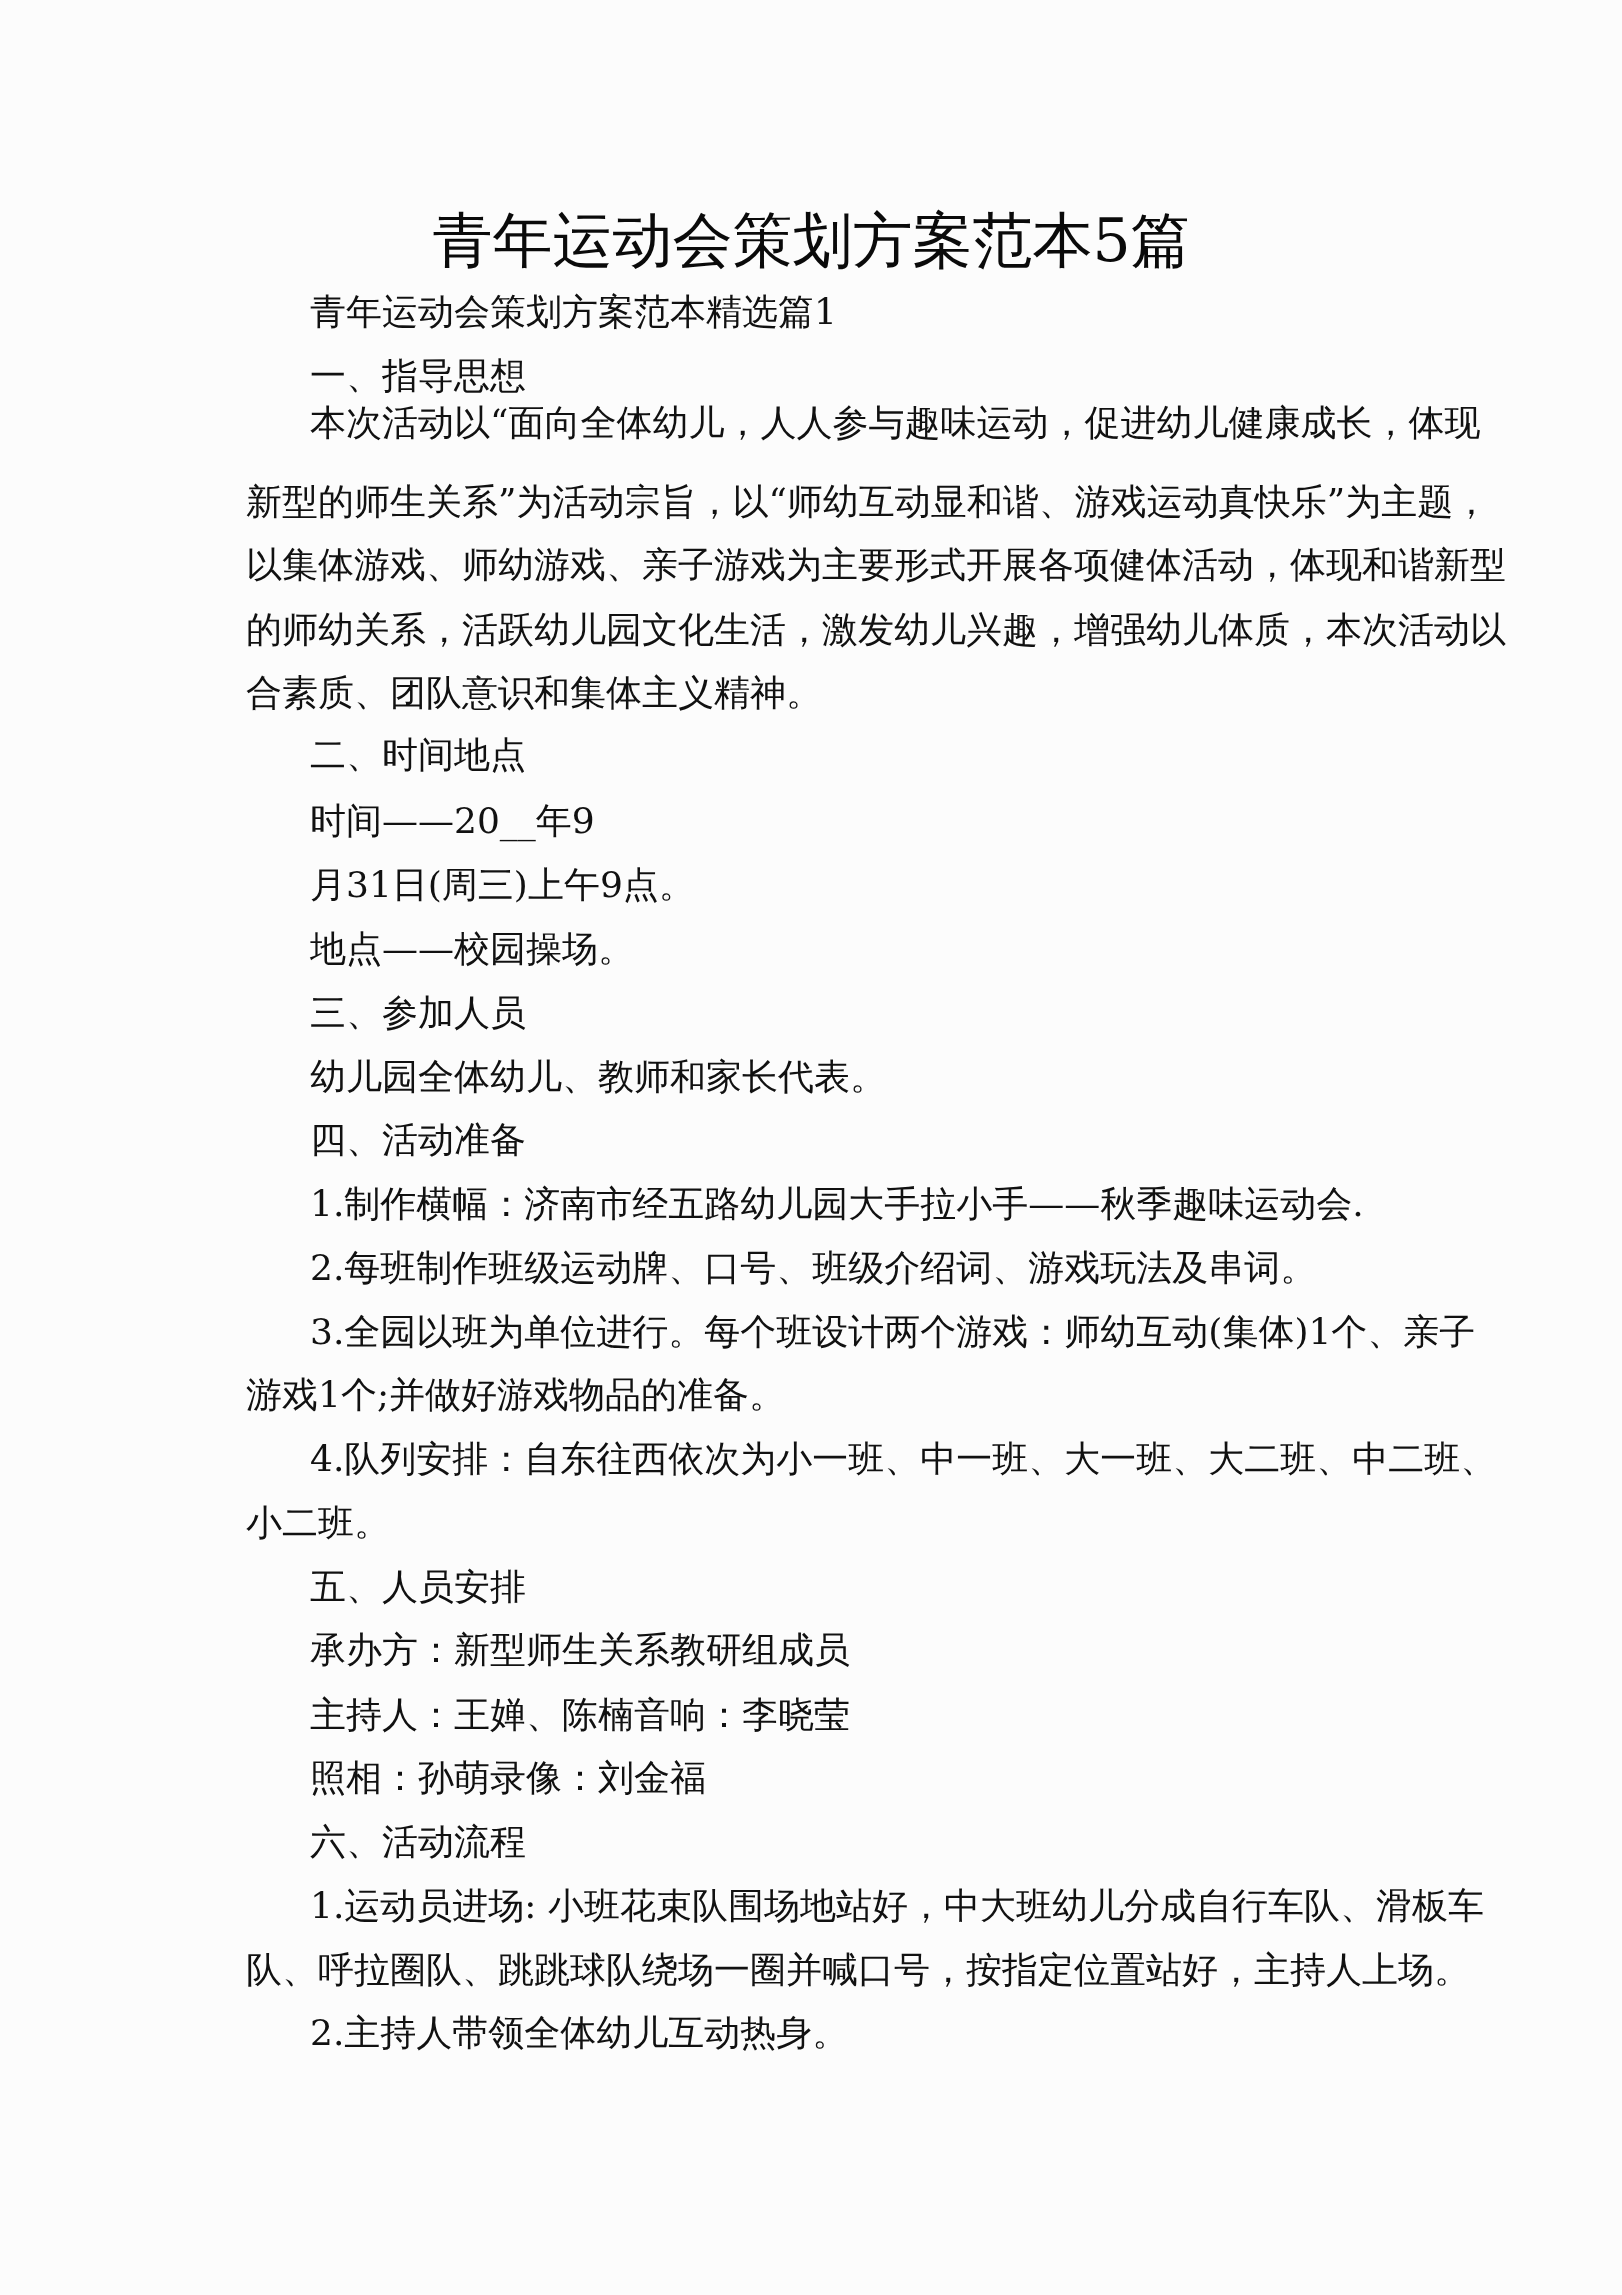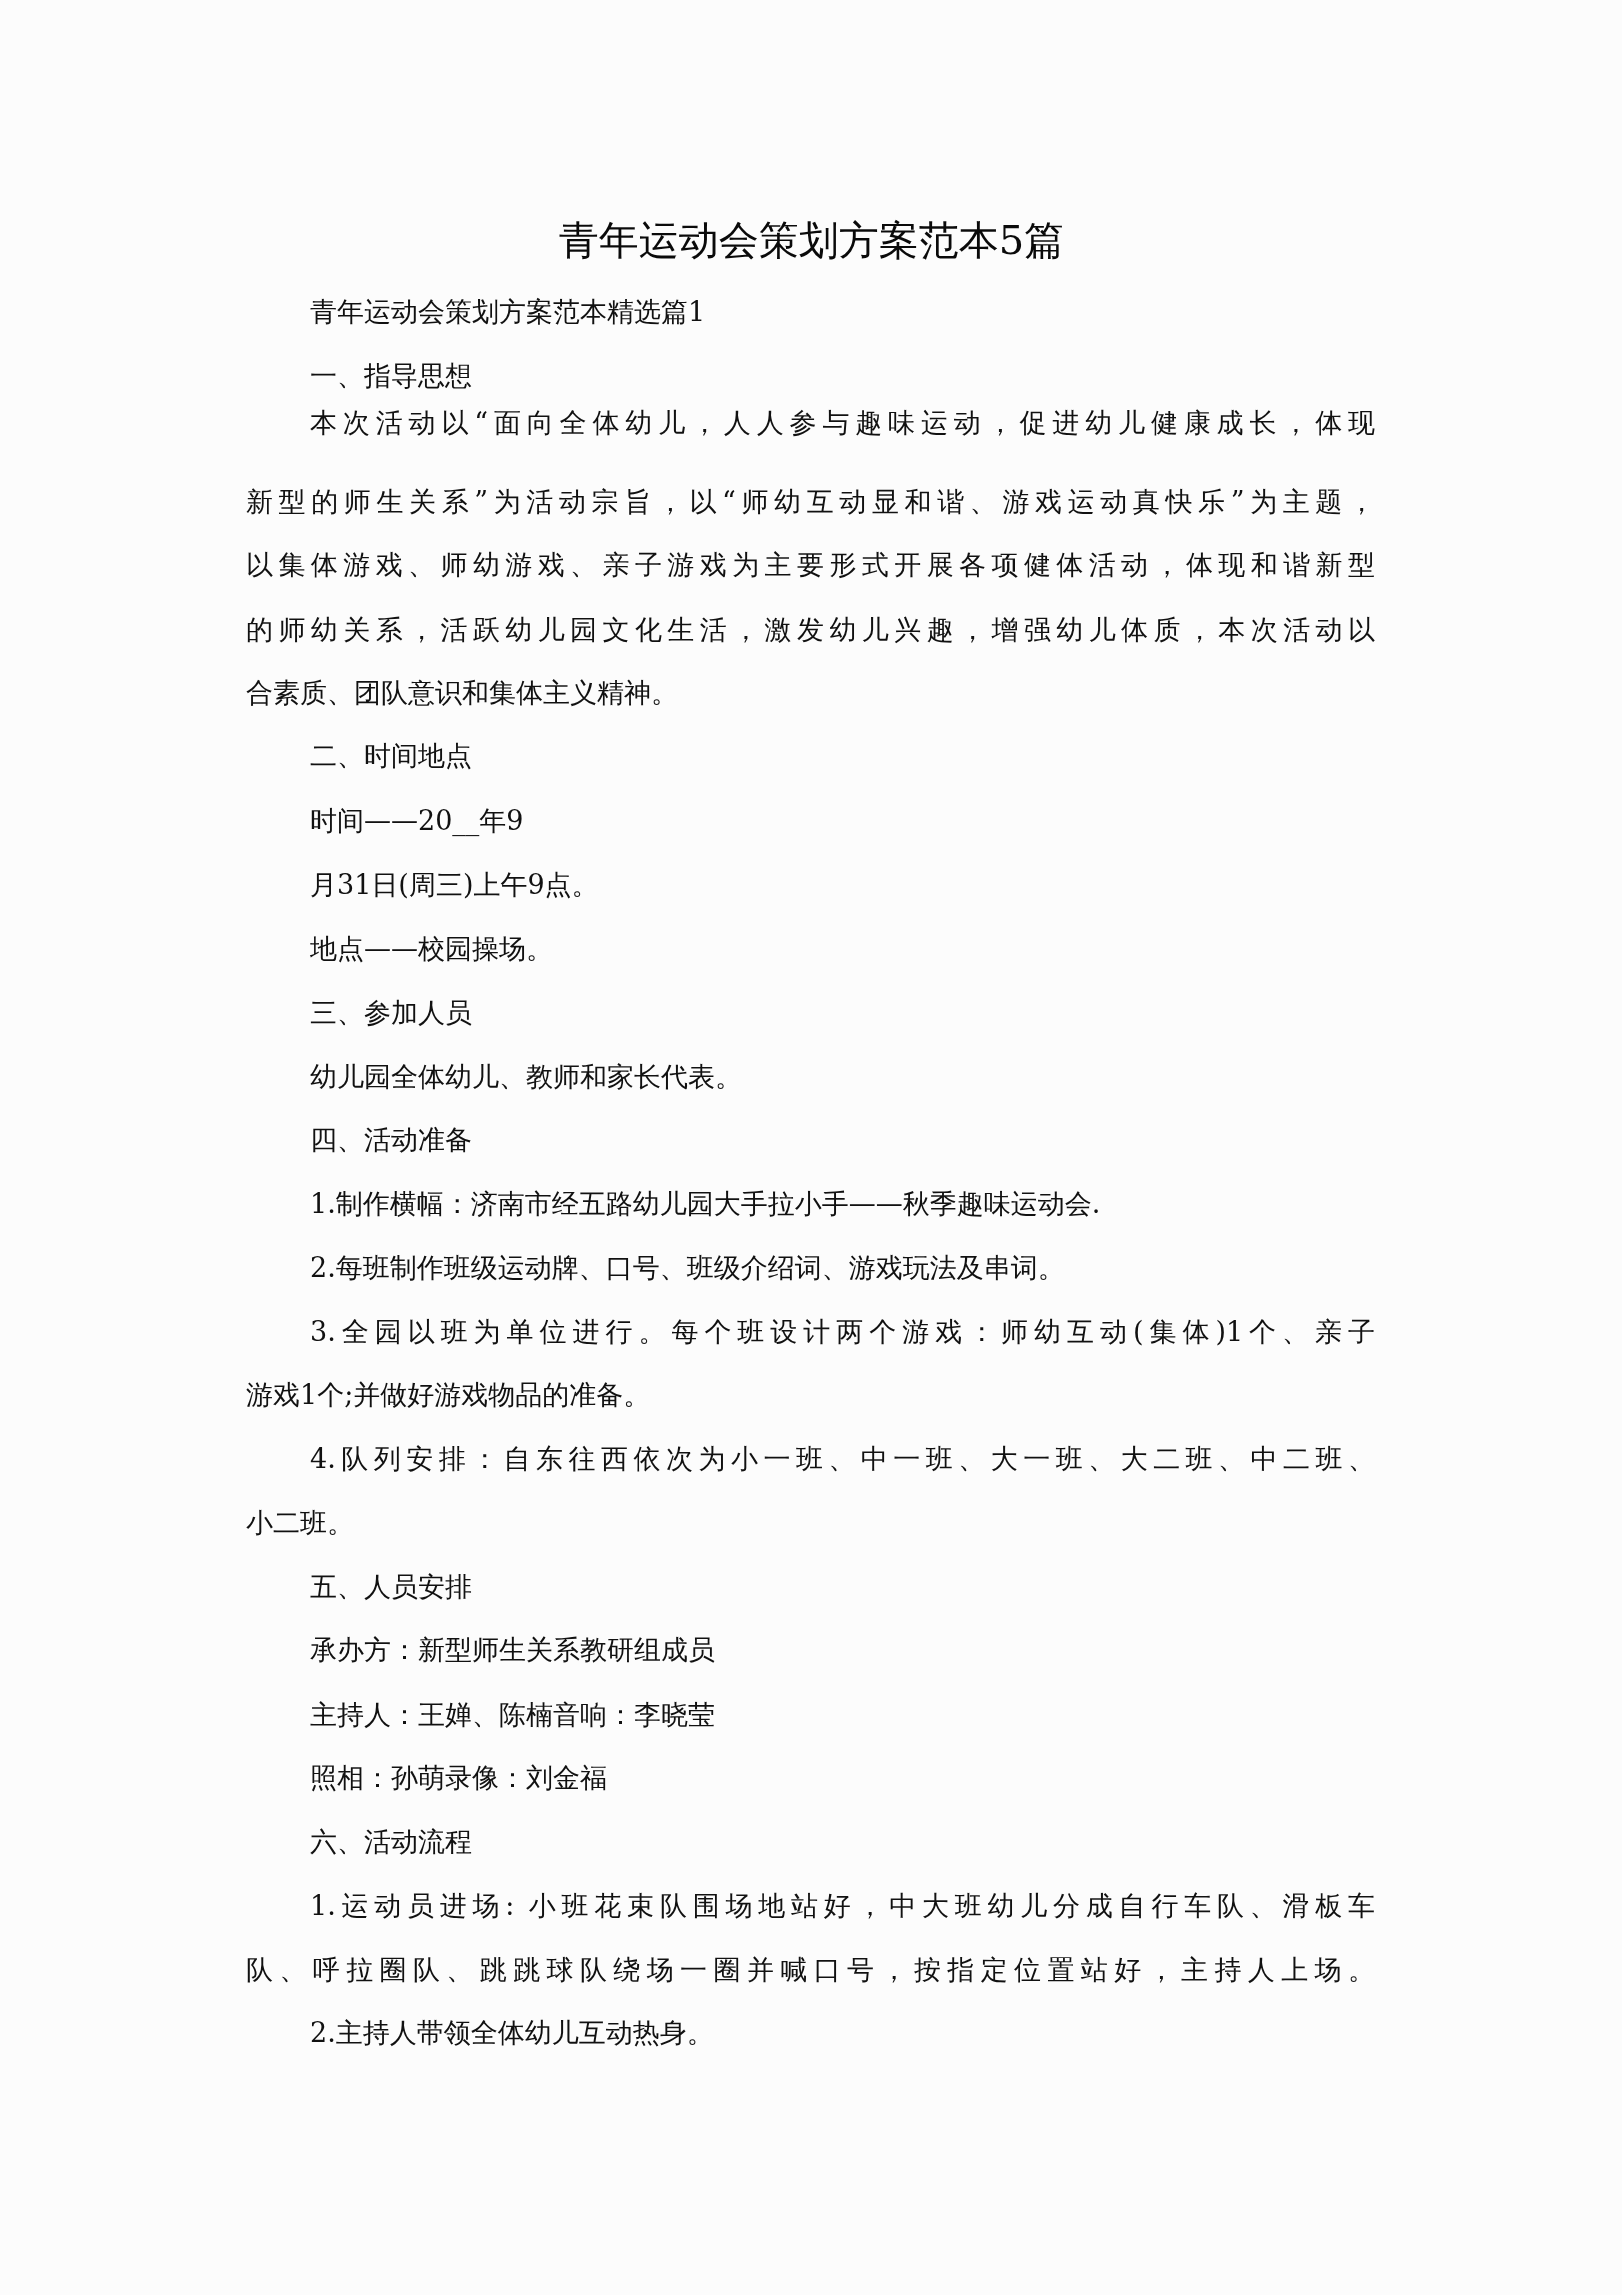--- a/index.html
+++ b/index.html
@@ -23,32 +23,32 @@
       background: #fcfcfc;
     }
     .title {
       position: absolute;
       left: 0;
       width: 1623px;
       top: 204px;
       height: 72px;
       line-height: 72px;
       text-align: center;
-      font-size: 40px;
+      font-size: 60px;
       font-weight: normal;
       margin: 0;
       color: #0a0a0a;
       white-space: nowrap;
     }
     .line {
       position: absolute;
       left: 246px;
       height: 46px;
       line-height: 46px;
-      font-size: 27px;
+      font-size: 36px;
       white-space: nowrap;
       margin: 0;
     }
     .line.indent { left: 310px; }
     .line.justify {
       width: 1129px;
       text-align: justify;
       text-align-last: justify;
     }
     .line.indent.justify { width: 1065px; }

